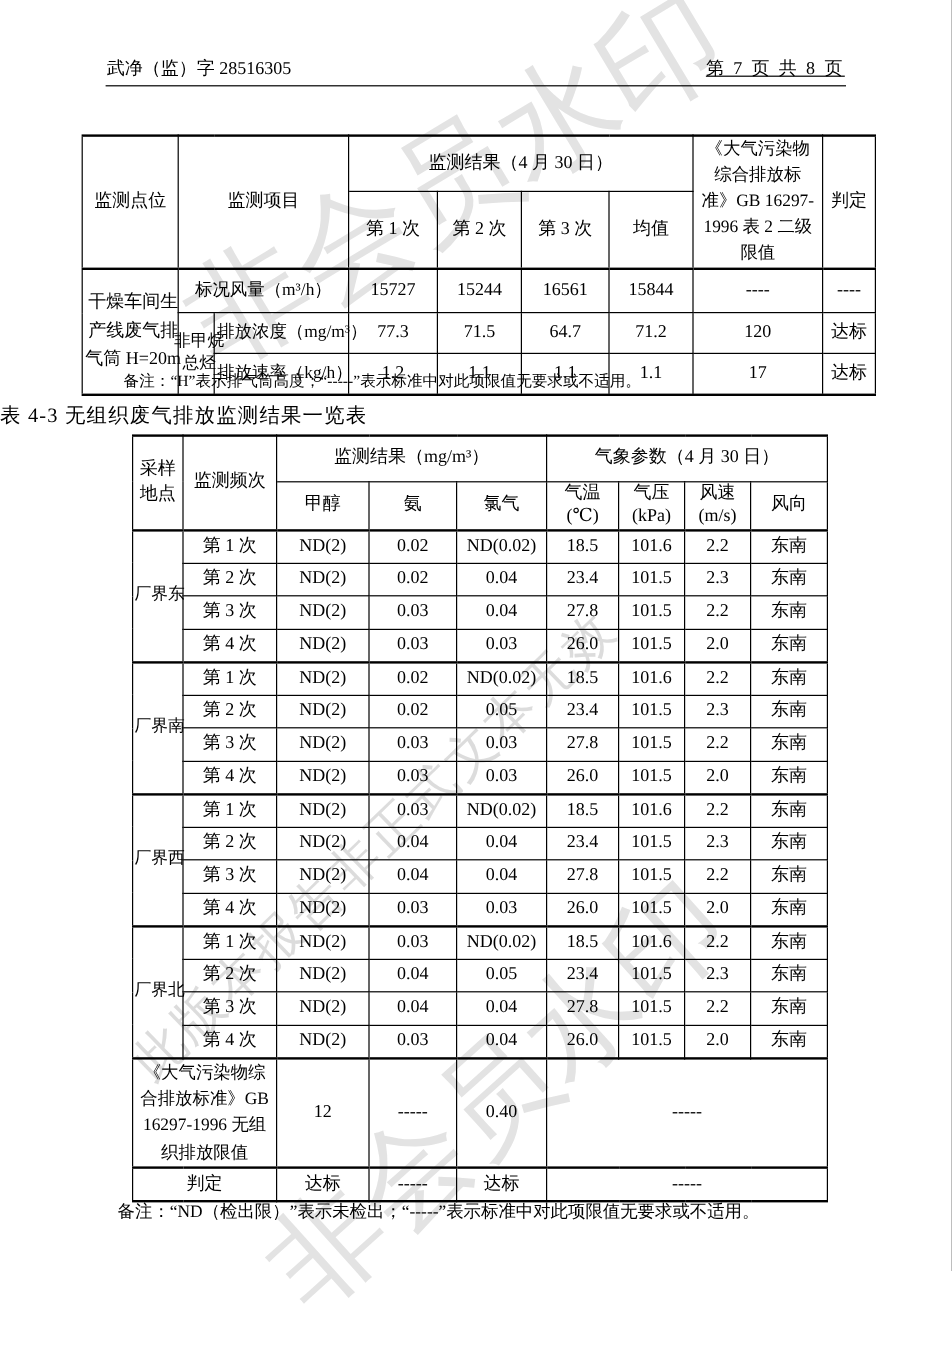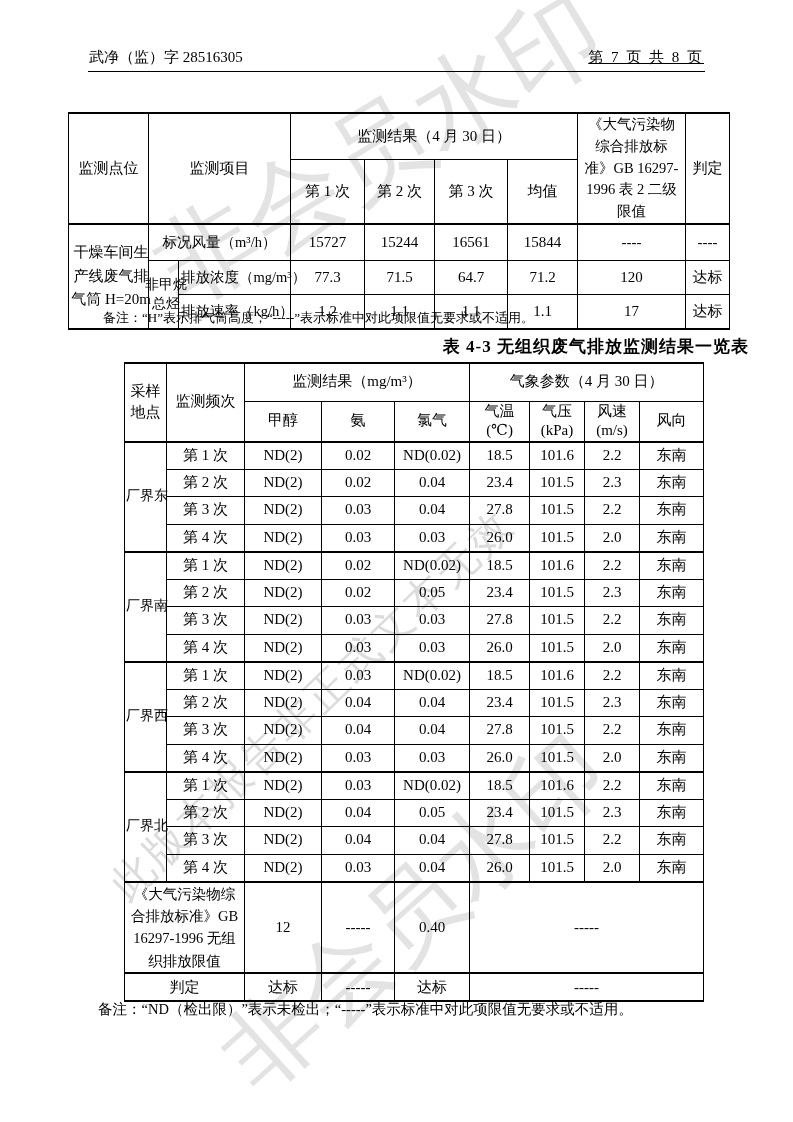--- a/index.html
+++ b/index.html
@@ -30,33 +30,33 @@
   .t1{left:68px;top:112px;width:661px;}
   .t1 .hrow1{height:36px;}
   .t1 .hrow2{height:49px;}
   .t1 .brow1{height:37px;padding-left:24px;}
   .t1 .brow2{height:34px;}
   .t1 .std-h{font-size:14.5px;line-height:1.5;padding:0 3px;}
   .t1 .item{white-space:nowrap;font-size:14.5px;}
   .point-cell div{width:80px;line-height:1.55;}
   .pollutant-cell{padding:0;}
   .pollutant-inner{width:46px;margin-left:-8px;font-size:14px;line-height:1.3;word-break:break-all;}
-  .t2{left:110px;top:362px;width:579px;margin-left:14px;}
+  .t2{left:110px;top:362px;width:579px;}
   .t2 .hrow1{height:38px;}
   .t2 .hrow2{height:40px;}
   .t2 .drow{height:27.5px;}
   .t2 .srow{height:77px;}
   .t2 .jrow{height:28px;}
   .t2 .loc{padding:1px;font-size:14px;white-space:nowrap;}
   .t2 .std-l{font-size:14.5px;line-height:1.55;padding:0 3px;}
   .u2{display:block;line-height:1.3;}
   
   .note1{position:absolute;left:103px;top:309px;font-size:13px;}
-  .t2-title{position:absolute;left:0;top:335px;width:749px;text-align:right;
-            font-size:17px;font-weight:bold;letter-spacing:1px;}
+  .t2-title{position:absolute;left:0;top:335px;width:749px;text-align:left;
+            font-size:17px;font-weight:normal;letter-spacing:1px;}
   .note2{position:absolute;left:98px;top:1000px;font-size:14.5px;font-family:Liberation Serif, serif;}
 </style>
 </head>
 <body>
 
 <div class="page">
 
   <div class="wm wm-a">非会员水印</div>
   <div class="wm wm-b">非会员水印</div>
   <div class="wm wm-c">此版本报告非正式文本无效</div>

